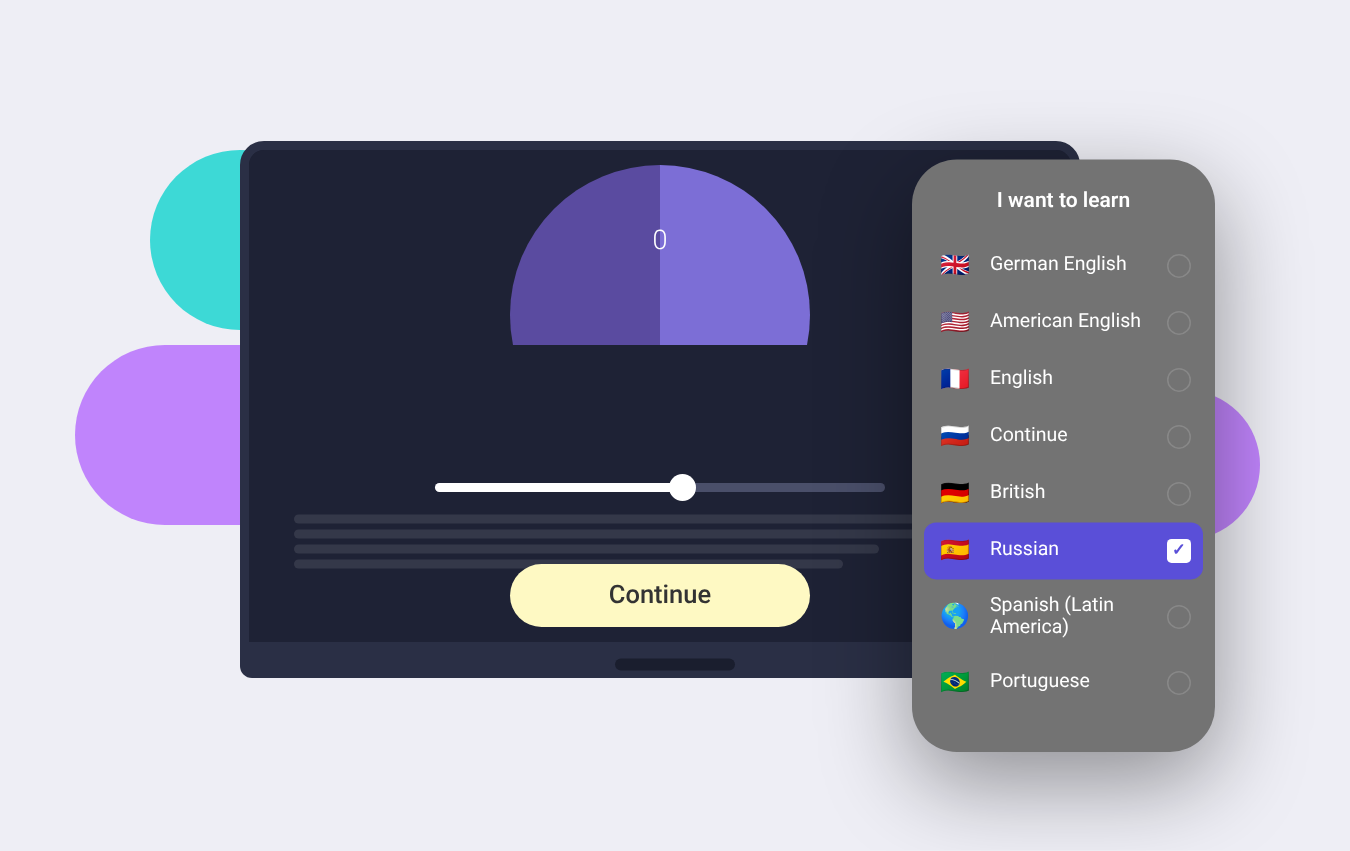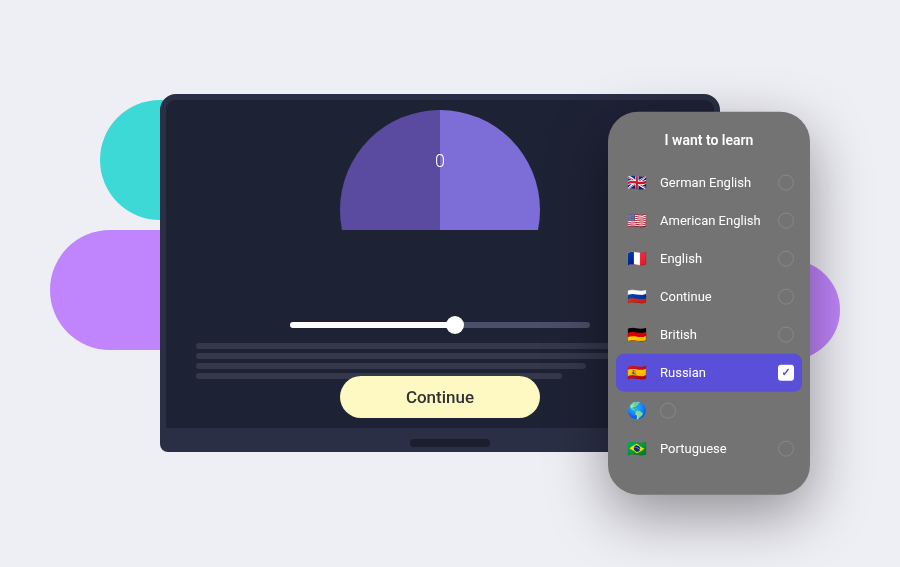--- a/index.html
+++ b/index.html
@@ -351,20 +351,21 @@
           <span class="lang-name">British</span>
           <div class="radio"></div>
         </li>
         <li class="language-item selected">
           <div class="flag">🇪🇸</div>
           <span class="lang-name">Russian</span>
           <div class="check">✓</div>
         </li>
         <li class="language-item">
           <div class="flag">🌎</div>
+          <span class="lang-name">Spanish (Latin America)</span>
           <div class="radio"></div>
         </li>
         <li class="language-item">
           <div class="flag">🇧🇷</div>
           <span class="lang-name">Portuguese</span>
           <div class="radio"></div>
         </li>
       </ul>
   </div>
 </div>

